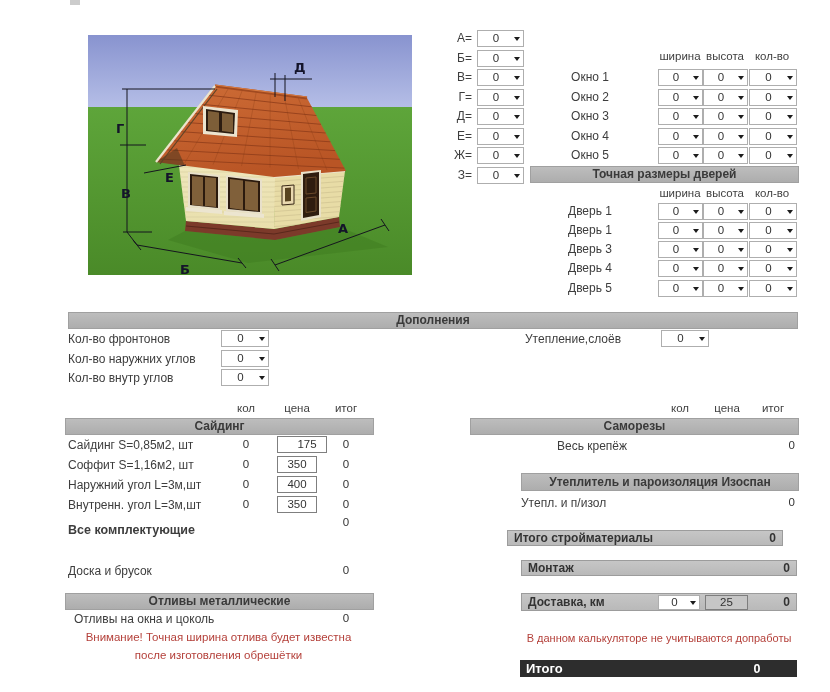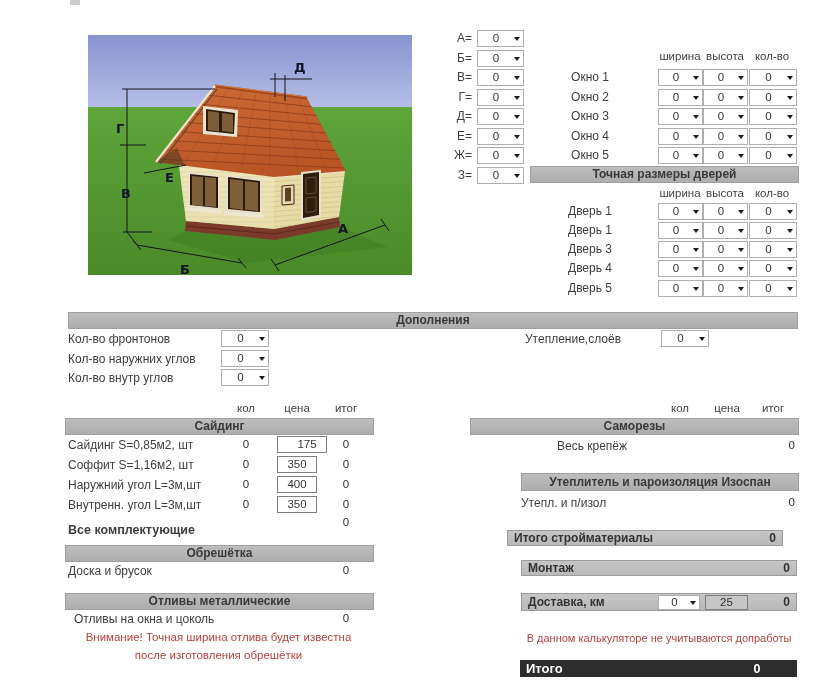--- a/index.html
+++ b/index.html
@@ -395,21 +395,20 @@
   <div class="num" style="left:326px;top:478px;width:40px;">0</div>
 
   <div class="t" style="left:68px;top:498px;">Внутренн. угол L=3м,шт</div>
   <div class="num" style="left:226px;top:498px;width:40px;">0</div>
   <div class="pricebox" style="left:277px;top:496px;">350</div>
   <div class="num" style="left:326px;top:498px;width:40px;">0</div>
 
   <div class="t b" style="left:68px;top:515px;font-size:12.5px;">Все комплектующие</div>
   <div class="num" style="left:326px;top:516px;width:40px;">0</div>
 
-  <div class="bar" style="left:65px;top:545px;width:307px;">Обрешётка</div>
   <div class="t" style="left:68px;top:564px;">Доска и брусок</div>
   <div class="num" style="left:326px;top:564px;width:40px;">0</div>
 
   <div class="bar" style="left:65px;top:593px;width:307px;">Отливы металлические</div>
   <div class="t" style="left:74px;top:612px;">Отливы на окна и цоколь</div>
   <div class="num" style="left:326px;top:612px;width:40px;">0</div>
   <div class="red" style="left:65px;top:631px;width:307px;font-size:11.5px;">Внимание! Точная ширина отлива будет известна</div>
   <div class="red" style="left:65px;top:649px;width:307px;font-size:11.5px;">после изготовления обрешётки</div>
 
   <div class="bar" style="left:470px;top:418px;width:327px;">Саморезы</div>

